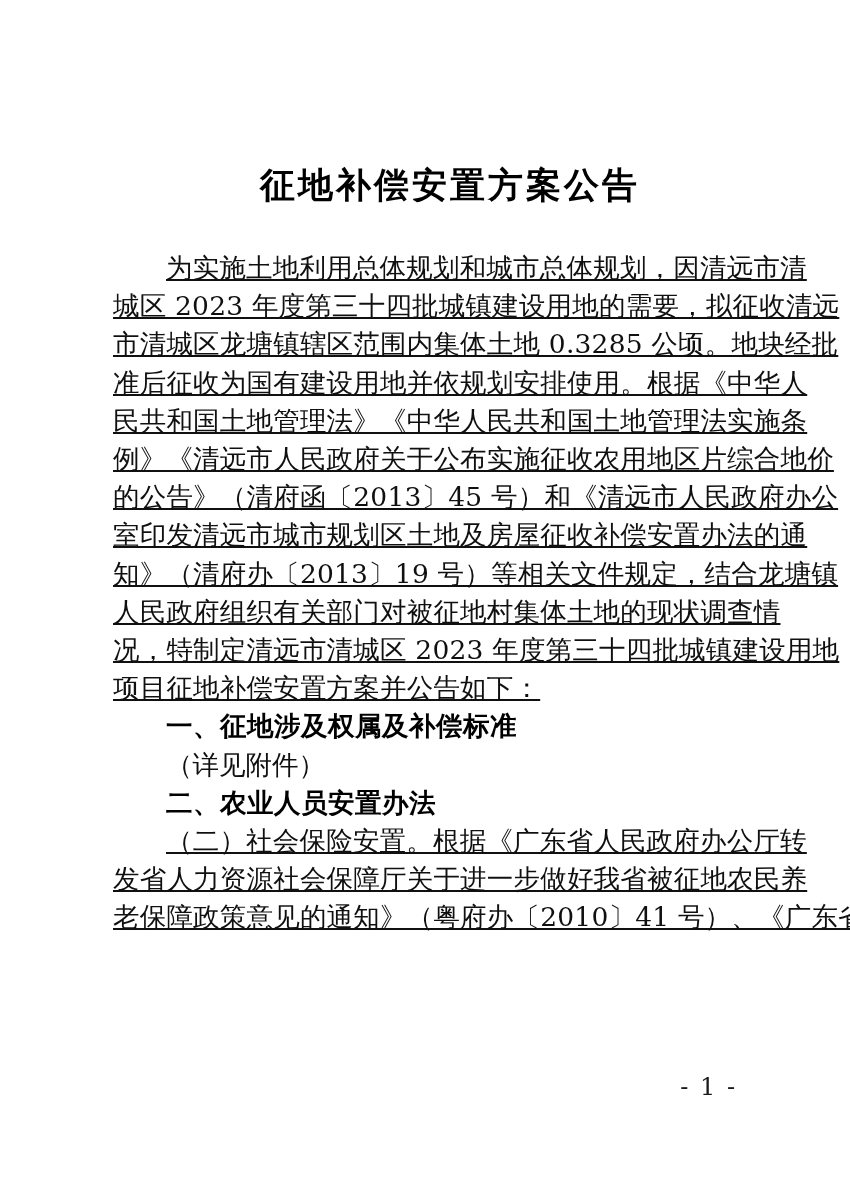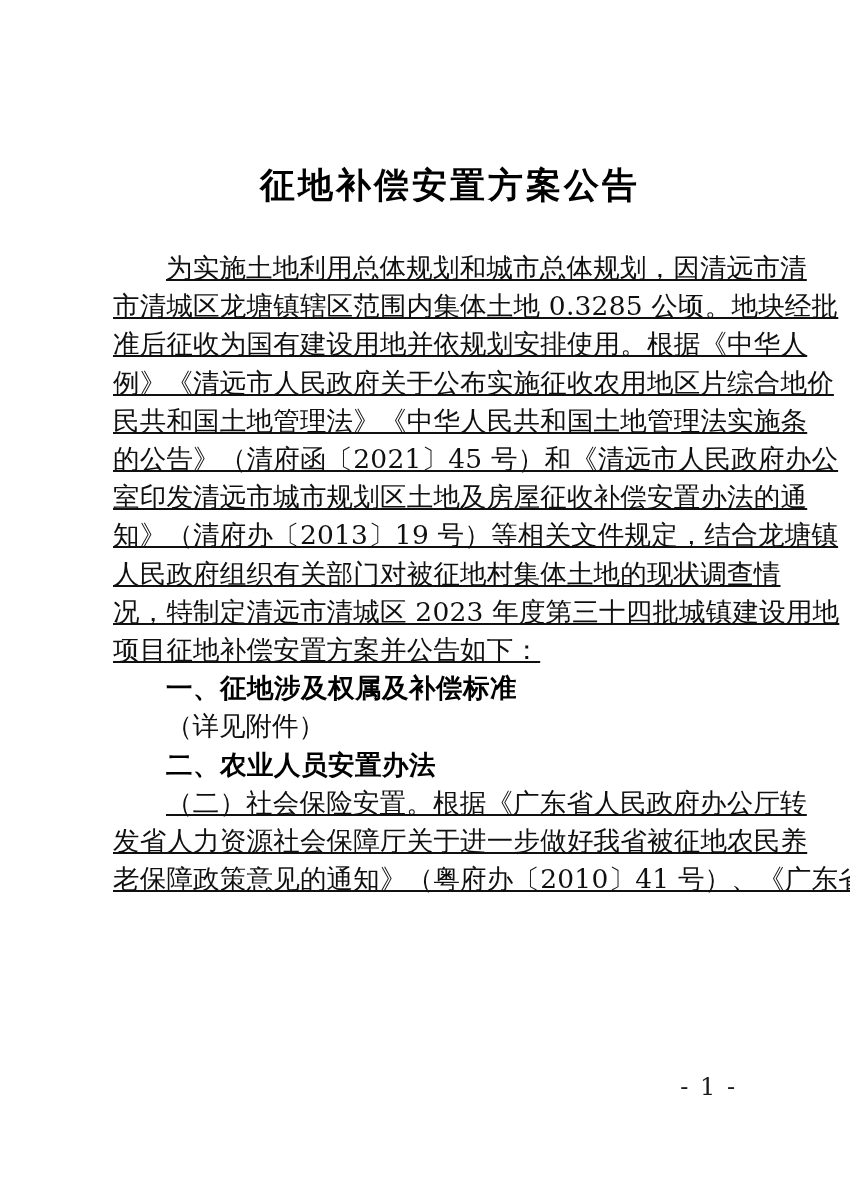--- a/index.html
+++ b/index.html
@@ -118,25 +118,26 @@
 <body>
 
 <div class="page">
 
   <div class="doc-title">征地补偿安置方案公告</div>
 
   <div class="body-block">
 
     <p class="para">
       <span class="ln indent2">为实施土地利用总体规划和城市总体规划，因清远市清</span>
+      <span class="ln">城区 2023 年度第三十四批城镇建设用地的需要，拟征收清远</span>
       <span class="ln">市清城区龙塘镇辖区范围内集体土地 0.3285 公顷。地块经批</span>
       <span class="ln">准后征收为国有建设用地并依规划安排使用。根据《中华人</span>
+      <span class="ln">民共和国土地管理法》《中华人民共和国土地管理法实施条</span>
       <span class="ln">例》《清远市人民政府关于公布实施征收农用地区片综合地价</span>
-      <span class="ln">民共和国土地管理法》《中华人民共和国土地管理法实施条</span>
-      <span class="ln">的公告》（清府函〔2021〕45 号）和《清远市人民政府办公</span>
+      <span class="ln">的公告》（清府函〔2013〕45 号）和《清远市人民政府办公</span>
       <span class="ln">室印发清远市城市规划区土地及房屋征收补偿安置办法的通</span>
       <span class="ln">知》（清府办〔2013〕19 号）等相关文件规定，结合龙塘镇</span>
       <span class="ln">人民政府组织有关部门对被征地村集体土地的现状调查情</span>
       <span class="ln">况，特制定清远市清城区 2023 年度第三十四批城镇建设用地</span>
       <span class="ln last">项目征地补偿安置方案并公告如下：</span>
     </p>
 
     <p class="section-head">一、征地涉及权属及补偿标准</p>
 
     <p class="sub-note">（详见附件）</p>

